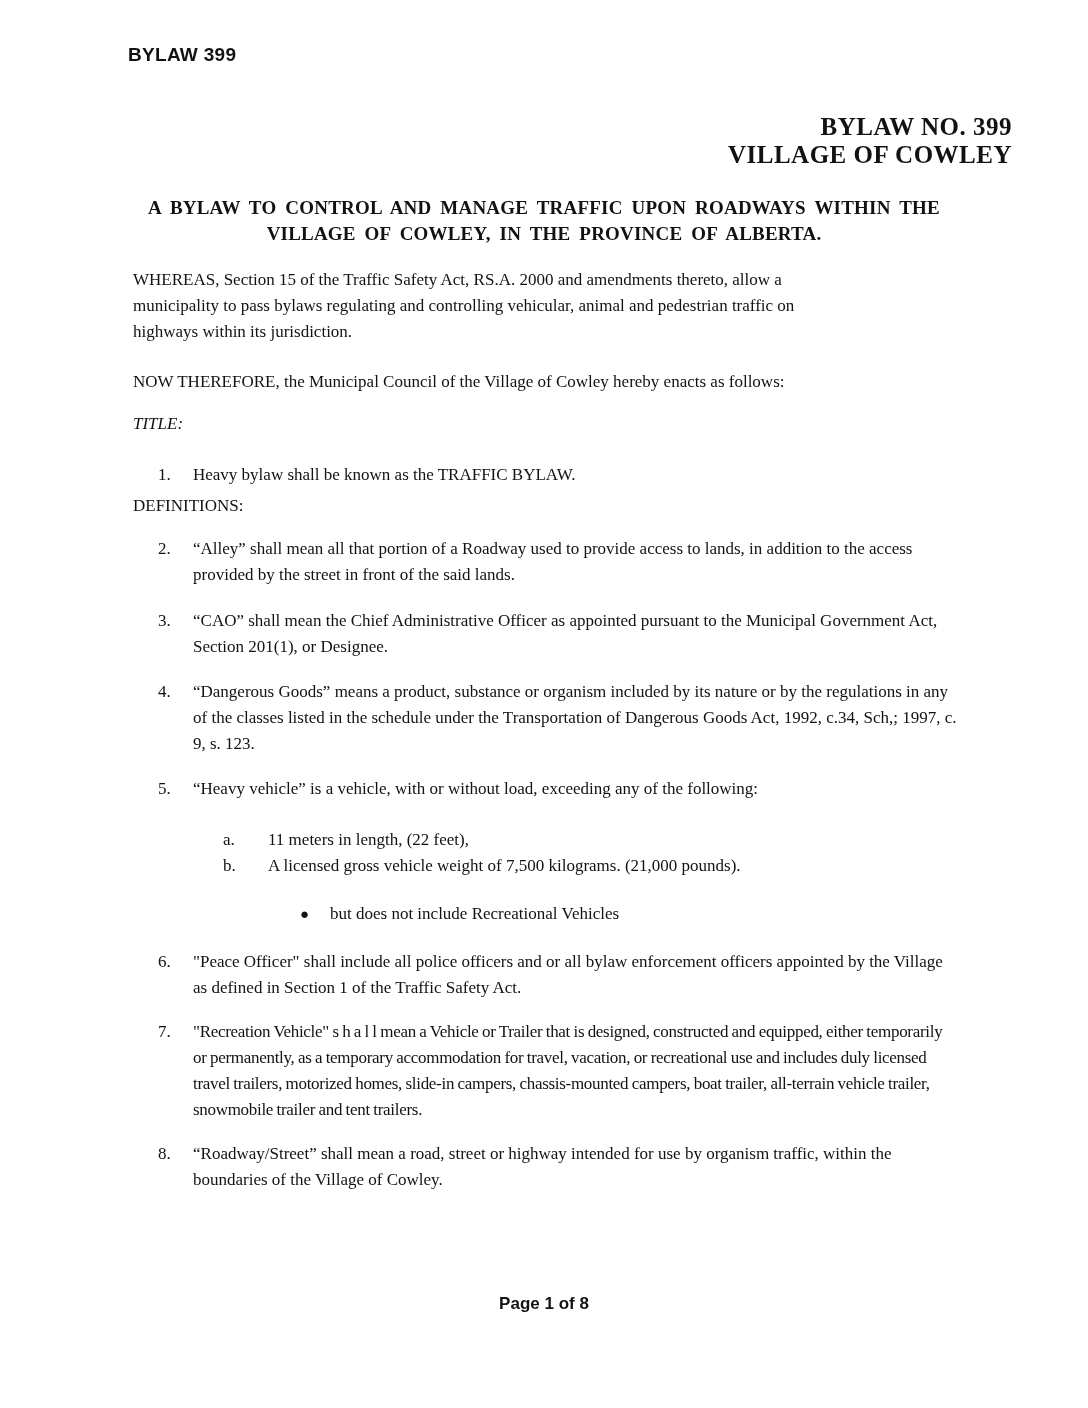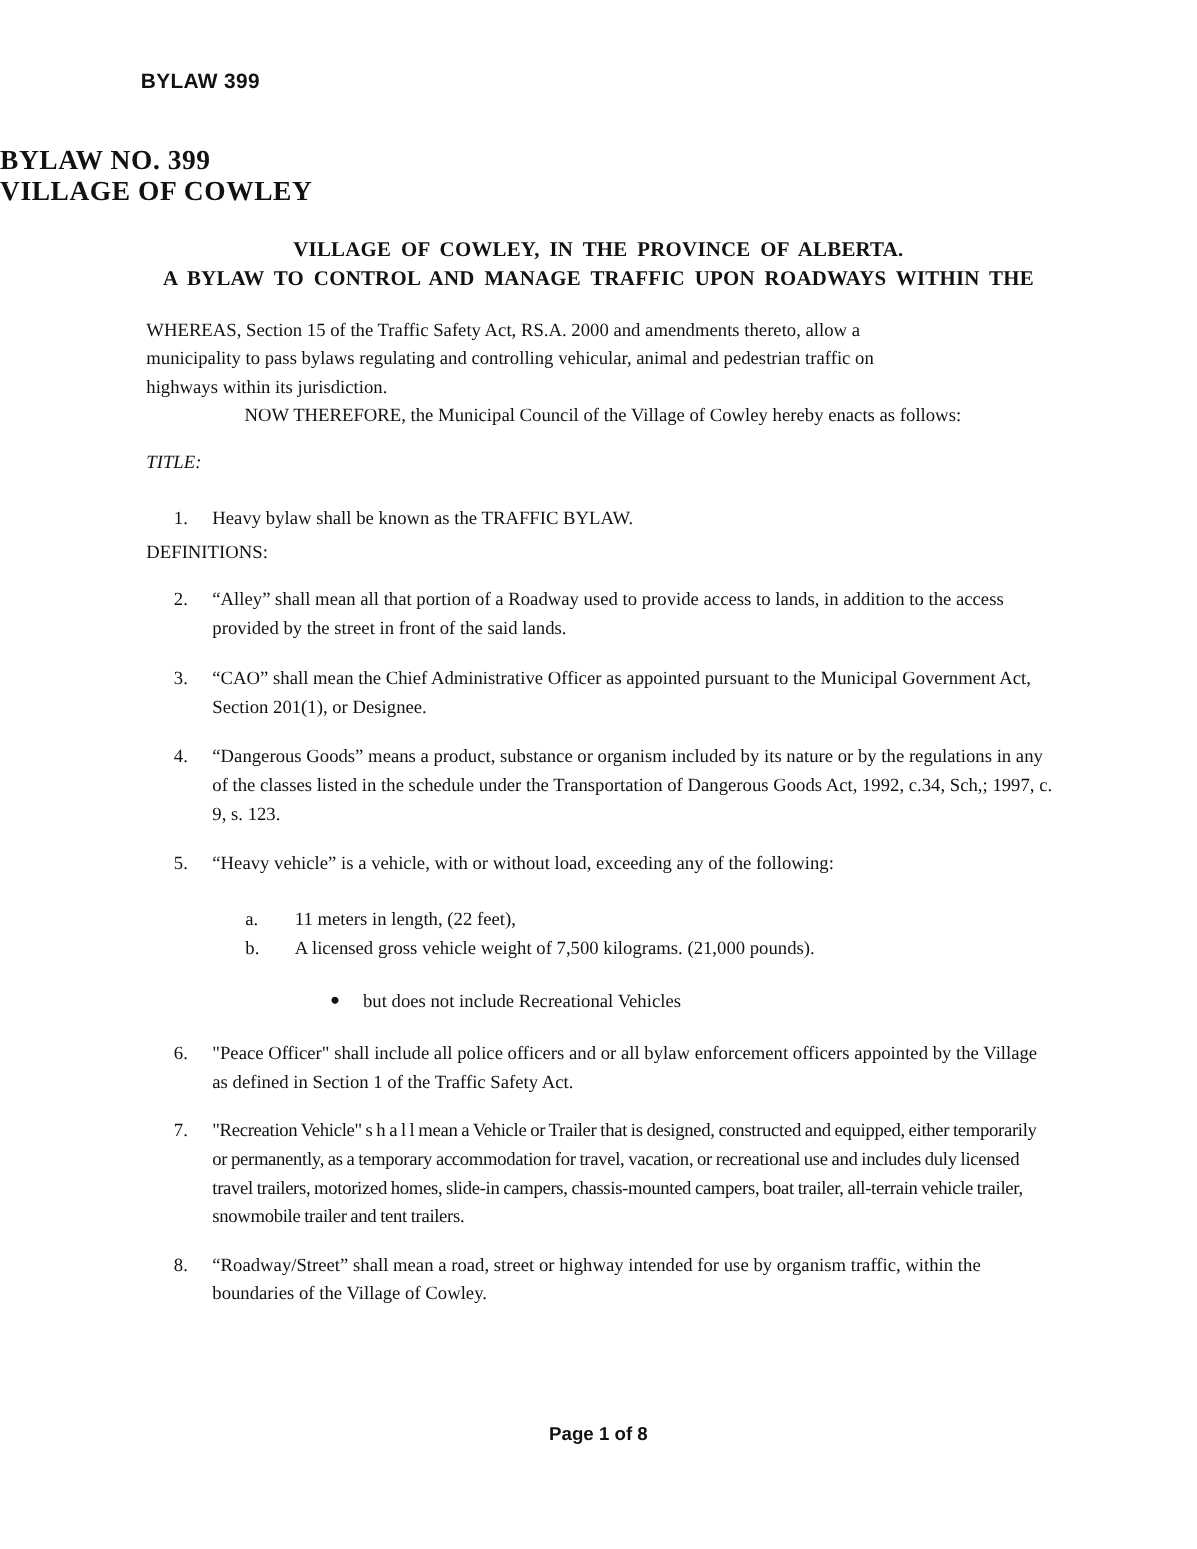--- a/index.html
+++ b/index.html
@@ -1,58 +1,58 @@
 <!DOCTYPE html>
 <html><head>
 <meta charset="utf-8">
 <style>
   html, body { margin: 0; padding: 0; background: #ffffff; }
   .page {
     position: relative;
     width: 1088px;
     height: 1408px;
     box-sizing: border-box;
-    padding-top: 64px;
+    padding-top: 44px;
     background: #ffffff;
     color: #121212;
     font-family: "Liberation Serif", "DejaVu Serif", serif;
     font-size: 17px;
     line-height: 26px;
     overflow: hidden;
   }
   .doc-header {
     margin: 0 0 0 128px;
     font-family: "Liberation Sans", "DejaVu Sans", sans-serif;
     font-weight: 700;
     font-size: 19px;
     line-height: 22px;
     letter-spacing: 0.3px;
   }
   .title {
     margin: 47px 76px 0 0;
-    text-align: left;
+    text-align: right;
     font-weight: 700;
     font-size: 25px;
     line-height: 28px;
     letter-spacing: 0.5px;
   }
   .title .tline { display: block; }
   .subtitle {
     margin: 26px 0 0 0;
     text-align: center;
     font-weight: 700;
     font-size: 19px;
     line-height: 26px;
     word-spacing: 4px;
     letter-spacing: 0.2px;
   }
   .subtitle .tline { display: block; }
   .para { margin: 0 0 0 133px; }
   .para.whereas { margin-top: 20px; width: 700px; }
-  .para.now { margin-top: 0; width: 830px; text-align: center; }
+  .para.now { margin-top: 24px; width: 830px; }
   .heading { margin: 0 0 0 133px; }
   .heading.h-title { margin-top: 16px; font-style: italic; }
   .heading.h-defs { margin-top: 5px; }
   .item {
     display: flex;
     margin-left: 158px;
     width: 800px;
   }
   .item .num { flex: none; width: 35px; }
   .item .itext { flex: 1; }
@@ -88,22 +88,22 @@
 <div class="page">
 
   <div class="doc-header">BYLAW 399</div>
 
   <div class="title">
     <span class="tline">BYLAW NO. 399</span>
     <span class="tline">VILLAGE OF COWLEY</span>
   </div>
 
   <div class="subtitle">
+    <span class="tline">A BYLAW TO CONTROL AND MANAGE TRAFFIC UPON ROADWAYS WITHIN THE</span>
     <span class="tline">VILLAGE OF COWLEY, IN THE PROVINCE OF ALBERTA.</span>
-    <span class="tline">A BYLAW TO CONTROL AND MANAGE TRAFFIC UPON ROADWAYS WITHIN THE</span>
   </div>
 
   <p class="para whereas">WHEREAS, Section 15 of the Traffic Safety Act, RS.A. 2000 and amendments thereto, allow a municipality to pass bylaws regulating and controlling vehicular, animal and pedestrian traffic on highways within its jurisdiction.</p>
 
   <p class="para now">NOW THEREFORE, the Municipal Council of the Village of Cowley hereby enacts as follows:</p>
 
   <p class="heading h-title">TITLE:</p>
 
   <div class="item i1">
     <span class="num">1.</span>

